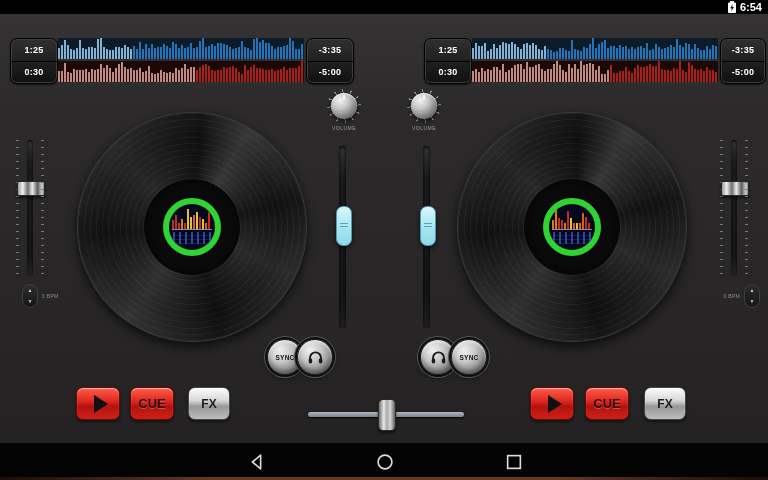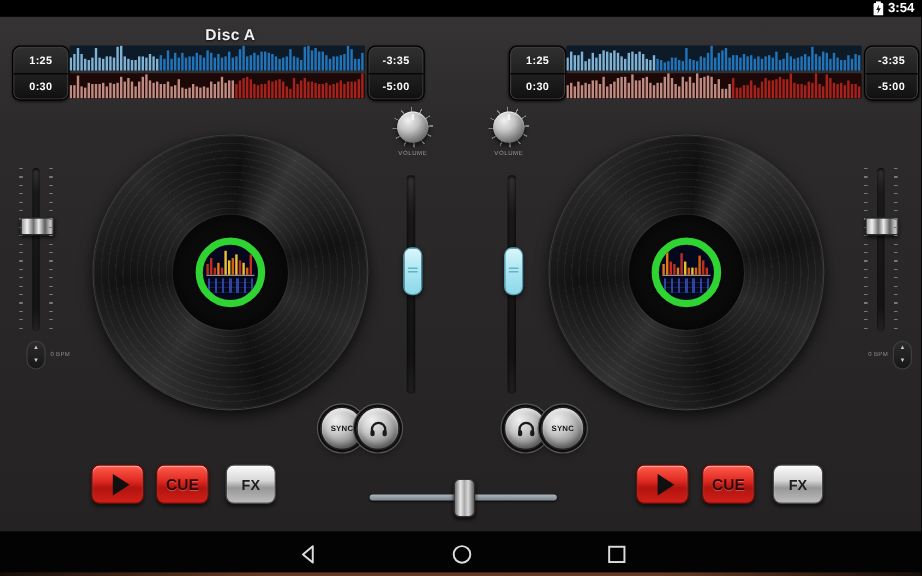--- a/index.html
+++ b/index.html
@@ -135,27 +135,26 @@
 
 <div class="screen">
 
   <div class="statusbar">
     <div class="status-right">
       <svg width="10" height="12" viewBox="0 0 10 12">
         <rect x="3" y="0" width="4" height="2" fill="#fff"></rect>
         <rect x="1" y="1.5" width="8" height="10.5" rx="1" fill="#fff"></rect>
         <polygon points="5.6,3 3.2,7.3 4.8,7.3 4.2,10.5 7,5.9 5.2,5.9" fill="#1a1a1a"></polygon>
       </svg>
-      <span class="status-time">3:54</span>
+      <span class="status-time">6:54</span>
     </div>
   </div>
 
   <div class="app">
 
-    <div class="deck-title title-a">Disc A</div>
 
     <div class="timebox" style="left:10px;">
       <div class="cell">1:25</div>
       <div class="cell">0:30</div>
     </div>
     <div class="wave" style="left:58px;">
       <div class="band" style="background: rgb(13, 26, 40);">
           <div style="height: 52%; background: rgb(127, 178, 211);"></div>
           <div style="height: 68%; background: rgb(127, 178, 211);"></div>
           <div style="height: 89%; background: rgb(127, 178, 211);"></div>

